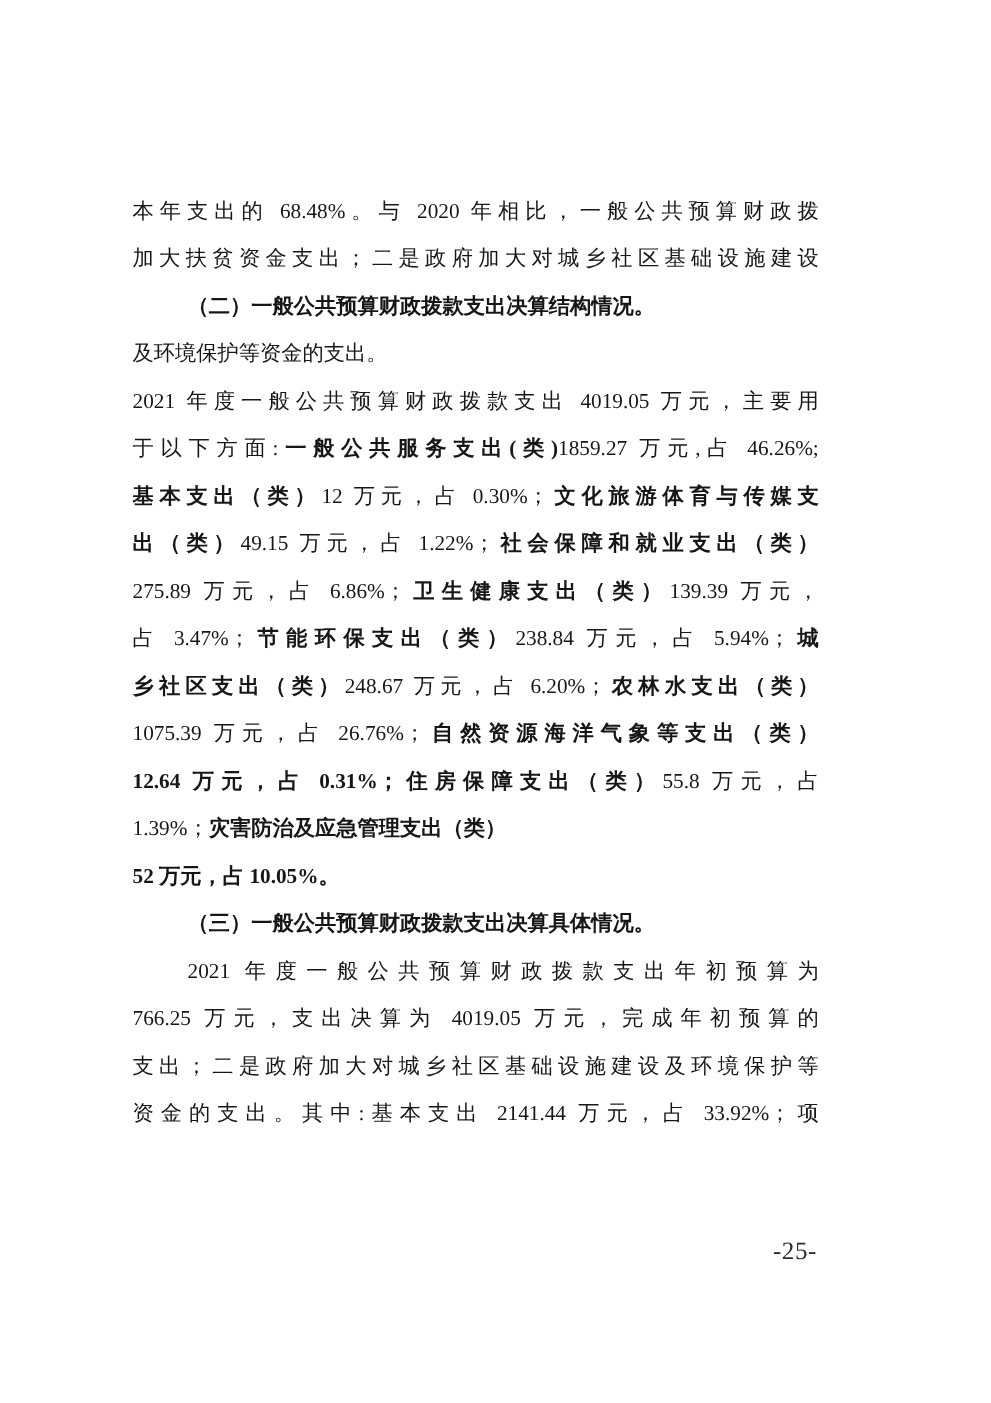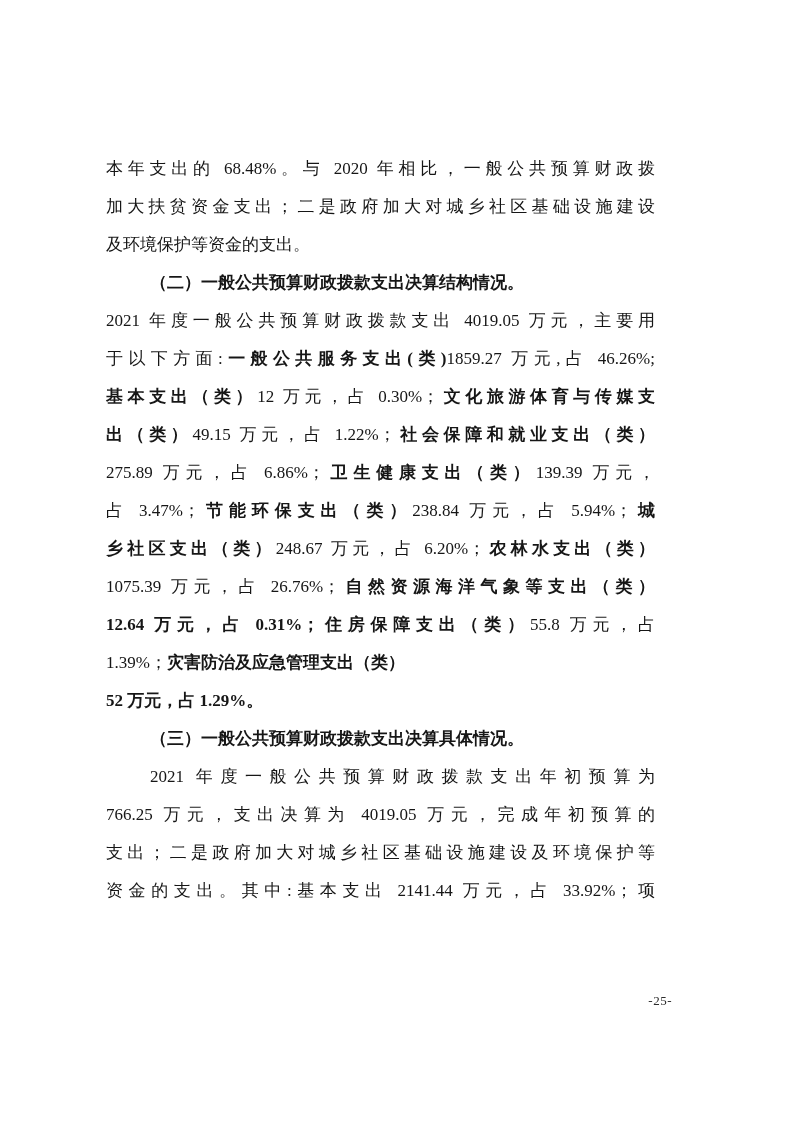--- a/index.html
+++ b/index.html
@@ -25,46 +25,46 @@
     text-align-last: justify;
   }
   .line.nj { text-align-last: left; }
   .line.ind { text-indent: 44px; }
   .b { font-weight: bold; }
   .footer {
     position: absolute;
     left: 600px;
     top: 990px;
     width: 72px;
-    text-align: right;
-    font-size: 13px;
+    text-align: center;
+    font-size: 20px;
     line-height: 22px;
     color: #2b2b2b;
     letter-spacing: 0.5px;
   }
 </style>
 </head>
 <body>
 
 <div class="doc">
     <div class="line"><span>本年支出的 68.48%。与 2020 年相比，一般公共预算财政拨</span></div>
     <div class="line"><span>加大扶贫资金支出；二是政府加大对城乡社区基础设施建设</span></div>
+    <div class="line nj ind"><span class="b">（二）一般公共预算财政拨款支出决算结构情况。</span></div>
     <div class="line nj"><span>及环境保护等资金的支出。</span></div>
-    <div class="line nj ind"><span class="b">（二）一般公共预算财政拨款支出决算结构情况。</span></div>
     <div class="line"><span>2021 年度一般公共预算财政拨款支出 4019.05 万元，主要用</span></div>
     <div class="line"><span>于以下方面:</span><span class="b">一般公共服务支出(类)</span><span>1859.27 万元,占 46.26%;</span></div>
     <div class="line"><span class="b">基本支出（类）</span><span>12 万元，占 0.30%；</span><span class="b">文化旅游体育与传媒支</span></div>
     <div class="line"><span class="b">出（类）</span><span>49.15 万元，占 1.22%；</span><span class="b">社会保障和就业支出（类）</span></div>
     <div class="line"><span>275.89 万元，占 6.86%；</span><span class="b">卫生健康支出（类）</span><span>139.39 万元，</span></div>
     <div class="line"><span>占 3.47%；</span><span class="b">节能环保支出（类）</span><span>238.84 万元，占 5.94%；</span><span class="b">城</span></div>
     <div class="line"><span class="b">乡社区支出（类）</span><span>248.67 万元，占 6.20%；</span><span class="b">农林水支出（类）</span></div>
     <div class="line"><span>1075.39 万元，占 26.76%；</span><span class="b">自然资源海洋气象等支出（类）</span></div>
     <div class="line"><span class="b">12.64 万元，占 0.31%；</span><span class="b">住房保障支出（类）</span><span>55.8 万元，占</span></div>
     <div class="line nj"><span>1.39%；</span><span class="b">灾害防治及应急管理支出（类）</span></div>
-    <div class="line nj"><span class="b">52 万元，占 1.29%。</span></div>
+    <div class="line nj"><span class="b">52 万元，占 10.05%。</span></div>
     <div class="line nj ind"><span class="b">（三）一般公共预算财政拨款支出决算具体情况。</span></div>
     <div class="line ind"><span>2021 年度一般公共预算财政拨款支出年初预算为</span></div>
     <div class="line"><span>766.25 万元，支出决算为 4019.05 万元，完成年初预算的</span></div>
     <div class="line"><span>支出；二是政府加大对城乡社区基础设施建设及环境保护等</span></div>
     <div class="line"><span>资金的支出。其中:基本支出 2141.44 万元，占 33.92%；项</span></div>
   </div>
 
 <div class="footer">-25-</div>
 
 </body></html>

